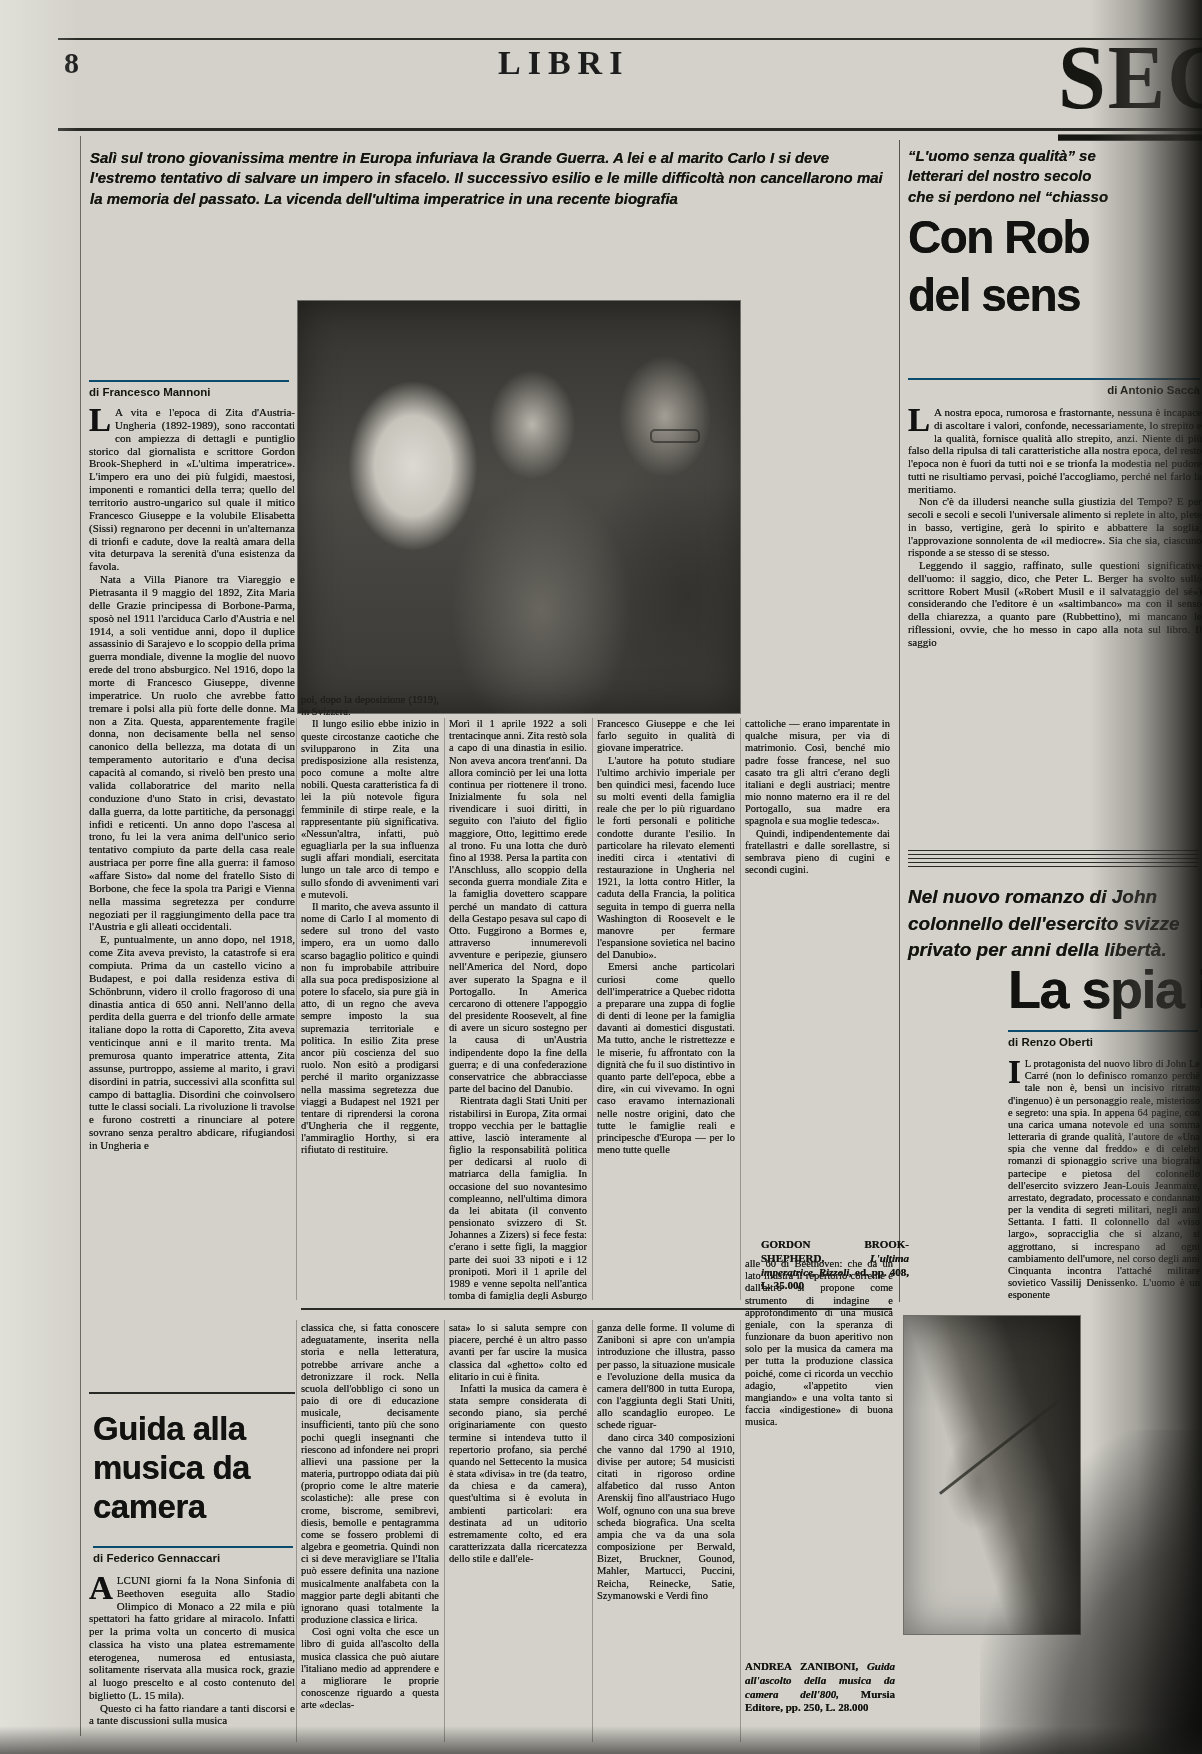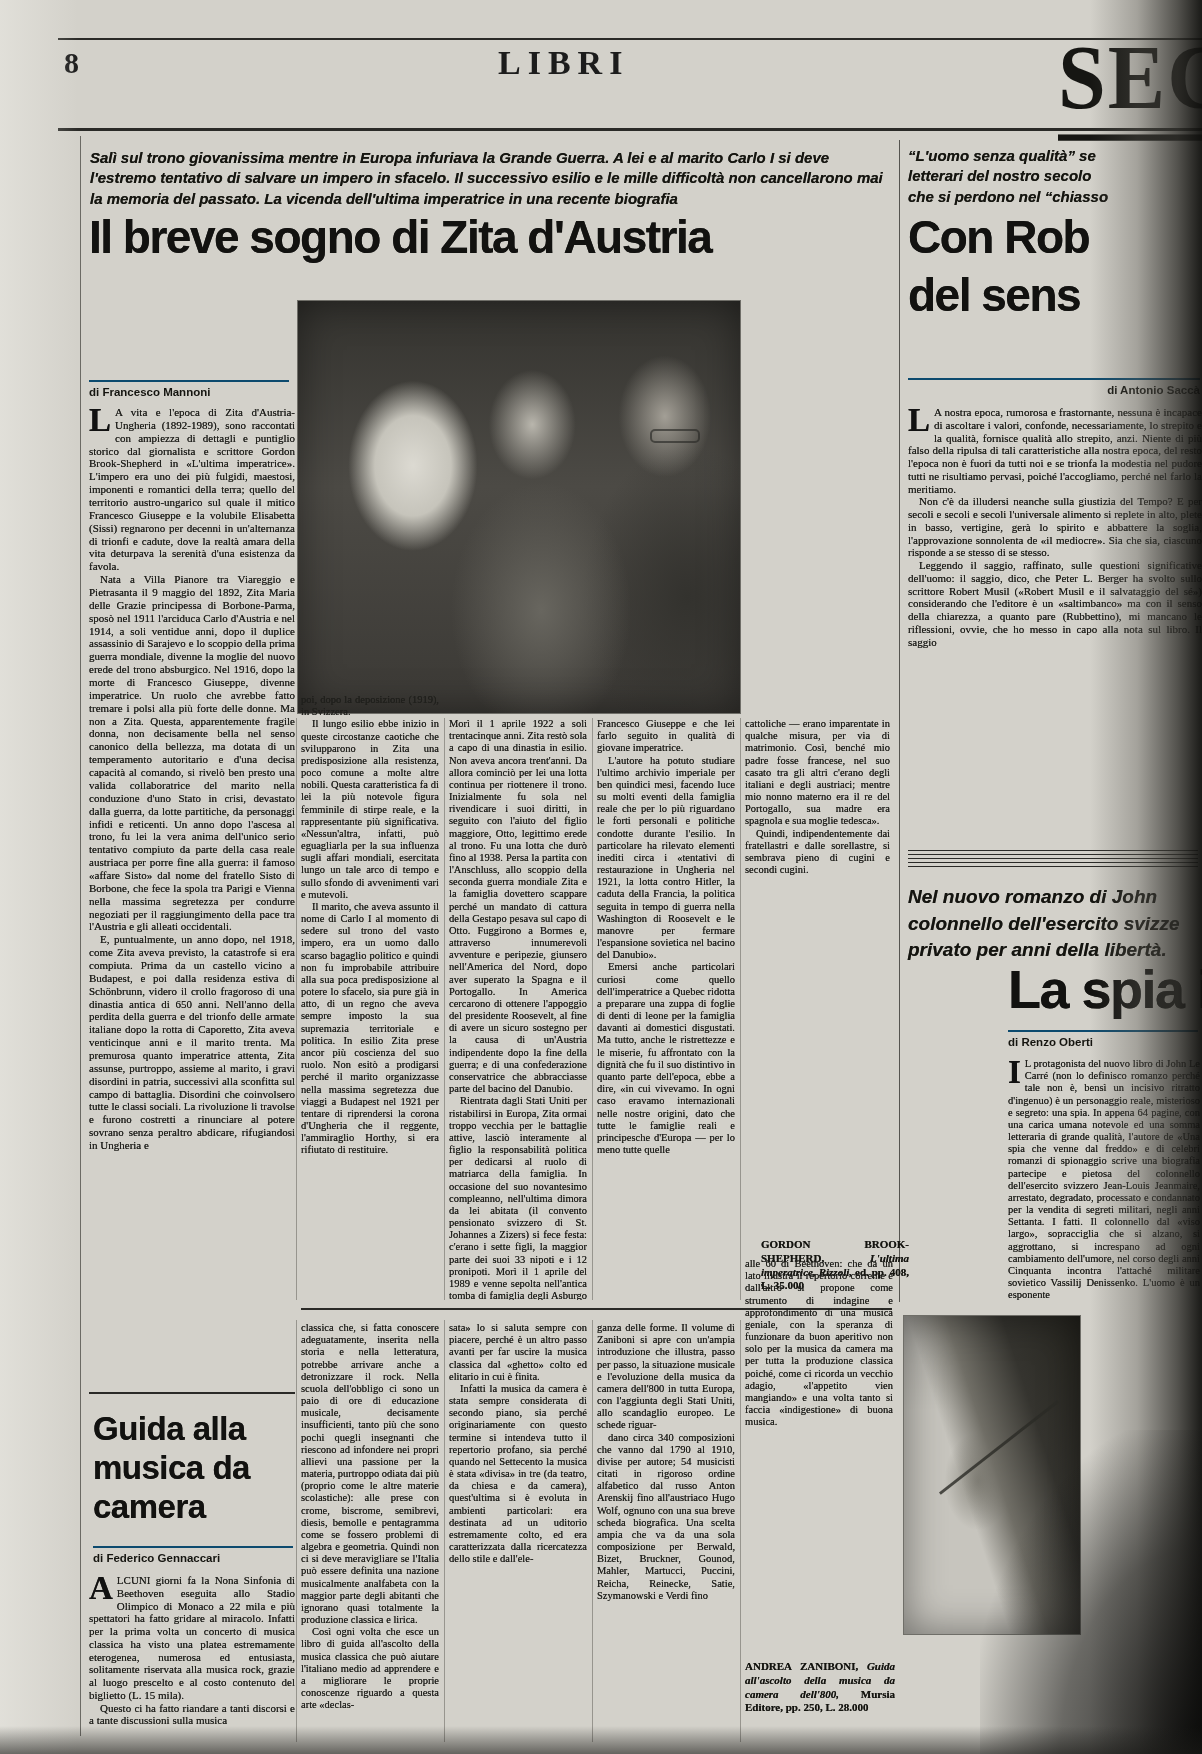--- a/index.html
+++ b/index.html
@@ -103,21 +103,20 @@
   <div class="rule" style="left:58px;top:38px;width:1144px;height:2px;"></div>
   <div class="abs page-num" style="left:64px;top:46px;">8</div>
   <div class="abs section-title" style="left:498px;top:44px;">LIBRI</div>
   <div class="abs masthead" style="left:1058px;top:28px;">SEC</div>
   <div class="rule" style="left:58px;top:128px;width:1144px;height:3px;"></div>
 
   <div class="vrule" style="left:80px;top:136px;height:1600px;background:#6b6a64;"></div>
   <div class="vrule" style="left:899px;top:140px;height:1162px;background:#55544f;"></div>
 
   <div class="abs standfirst" style="left:90px;top:148px;width:800px;">Salì sul trono giovanissima mentre in Europa infuriava la Grande Guerra. A lei e al marito Carlo I si deve l'estremo tentativo di salvare un impero in sfacelo. Il successivo esilio e le mille difficoltà non cancellarono mai la memoria del passato. La vicenda dell'ultima imperatrice in una recente biografia</div>
-  <div class="abs headline" style="left:89px;top:214px;">Il breve sogno di Zita d'Austria</div>
 
   <div class="abs photo photo-zita" style="left:297px;top:300px;width:442px;height:412px;">
     <div class="glasses" style="left:352px;top:128px;"></div>
   </div>
 
   <div class="abs byline" style="left:89px;top:380px;width:200px;">di Francesco Mannoni</div>
 
   <div class="abs bodycol" style="left:89px;top:406px;width:206px;height:960px;font-size:11px;line-height:1.17;">
     <p><span class="dc">L</span><span>A vita e l'epoca di Zita d'Austria-Ungheria (1892-1989), sono raccontati con ampiezza di dettagli e puntiglio storico dal giornalista e scrittore Gordon Brook-Shepherd in «L'ultima imperatrice». L'impero era uno dei più fulgidi, maestosi, imponenti e romantici della terra; quello del territorio austro-ungarico sul quale il mitico Francesco Giuseppe e la volubile Elisabetta (Sissi) regnarono per decenni in un'alternanza di trionfi e cadute, dove la realtà amara della vita deturpava la serenità d'una esistenza da favola.</span></p>
     <p>Nata a Villa Pianore tra Viareggio e Pietrasanta il 9 maggio del 1892, Zita Maria delle Grazie principessa di Borbone-Parma, sposò nel 1911 l'arciduca Carlo d'Austria e nel 1914, a soli ventidue anni, dopo il duplice assassinio di Sarajevo e lo scoppio della prima guerra mondiale, divenne la moglie del nuovo erede del trono absburgico. Nel 1916, dopo la morte di Francesco Giuseppe, divenne imperatrice. Un ruolo che avrebbe fatto tremare i polsi alla più forte delle donne. Ma non a Zita. Questa, apparentemente fragile donna, non decisamente bella nel senso canonico della bellezza, ma dotata di un temperamento autoritario e d'una decisa capacità al comando, si rivelò ben presto una valida collaboratrice del marito nella conduzione d'uno Stato in crisi, devastato dalla guerra, da lotte partitiche, da personaggi infidi e reticenti. Un anno dopo l'ascesa al trono, fu lei la vera anima dell'unico serio tentativo compiuto da parte della casa reale austriaca per porre fine alla guerra: il famoso «affare Sisto» dal nome del fratello Sisto di Borbone, che fece la spola tra Parigi e Vienna nella massima segretezza per condurre negoziati per il raggiungimento della pace tra l'Austria e gli alleati occidentali.</p>

